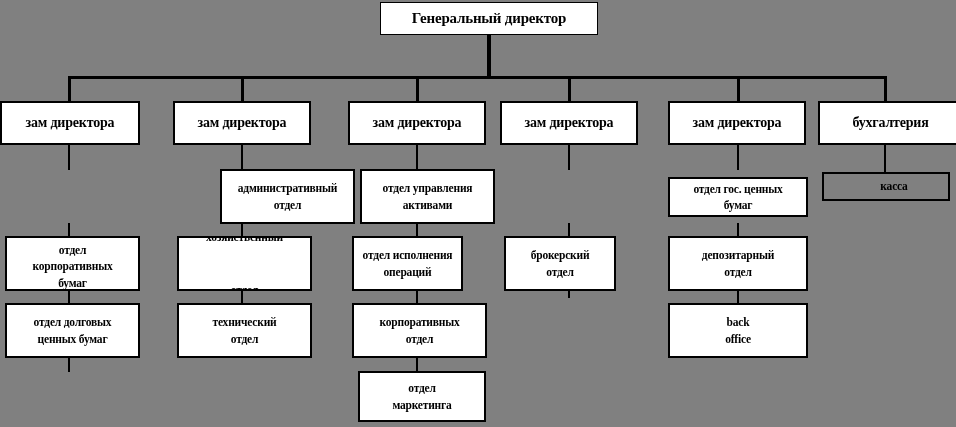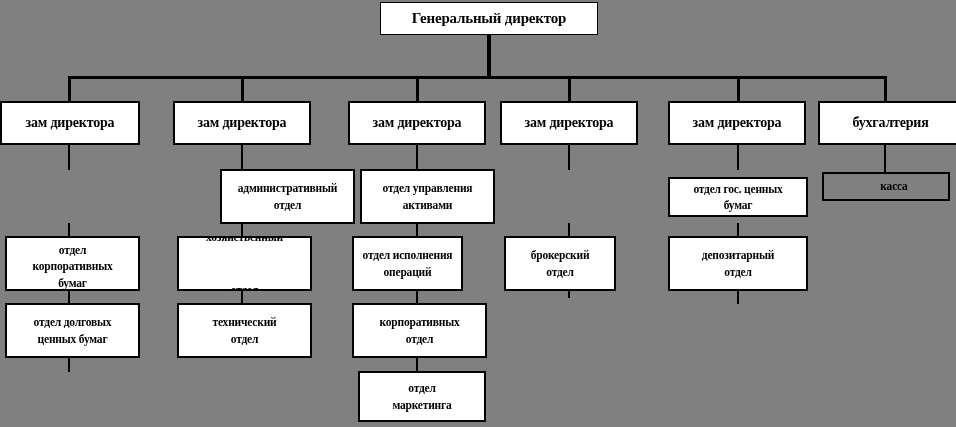--- a/index.html
+++ b/index.html
@@ -163,20 +163,24 @@
   <div class="box lvl3" style="left:668px; top:177px; width:140px; height:40px;">
     <span class="ln">отдел гос. ценных</span>
     <span class="ln">бумаг</span>
   </div>
   <div class="conn v thin" style="left:737px; top:223px; height:14px;"></div>
   <div class="box lvl3" style="left:668px; top:236px; width:140px; height:55px;">
     <span class="ln">депозитарный</span>
     <span class="ln">отдел</span>
   </div>
   <div class="conn v thin" style="left:737px; top:290px; height:14px;"></div>
+  <div class="box lvl3" style="left:668px; top:303px; width:140px; height:55px;">
+    <span class="ln">back</span>
+    <span class="ln">office</span>
+  </div>
 
   <div class="conn v" style="left:884px; top:76px; height:26px;"></div>
   <div class="box lvl2" style="left:818px; top:101px; width:145px; height:44px;">
     <span class="ln">бухгалтерия</span>
   </div>
   <div class="conn v thin" style="left:884px; top:144px; height:29px;"></div>
   <div class="box lvl3 gray" style="left:822px; top:172px; width:128px; height:29px;padding-left:16px;">
     <span class="ln">касса</span>
   </div>
 

